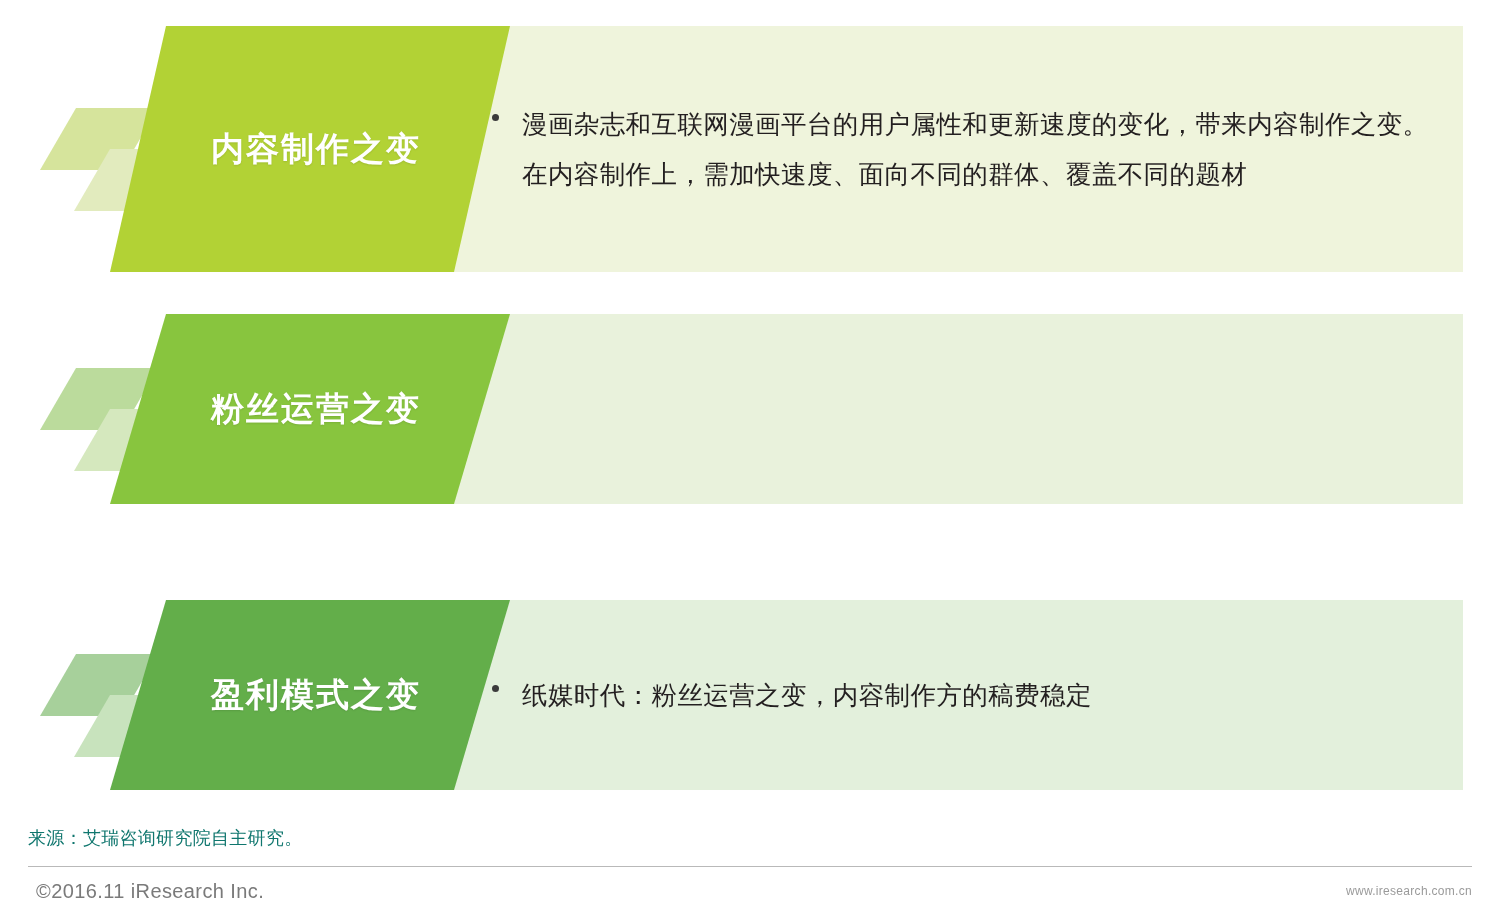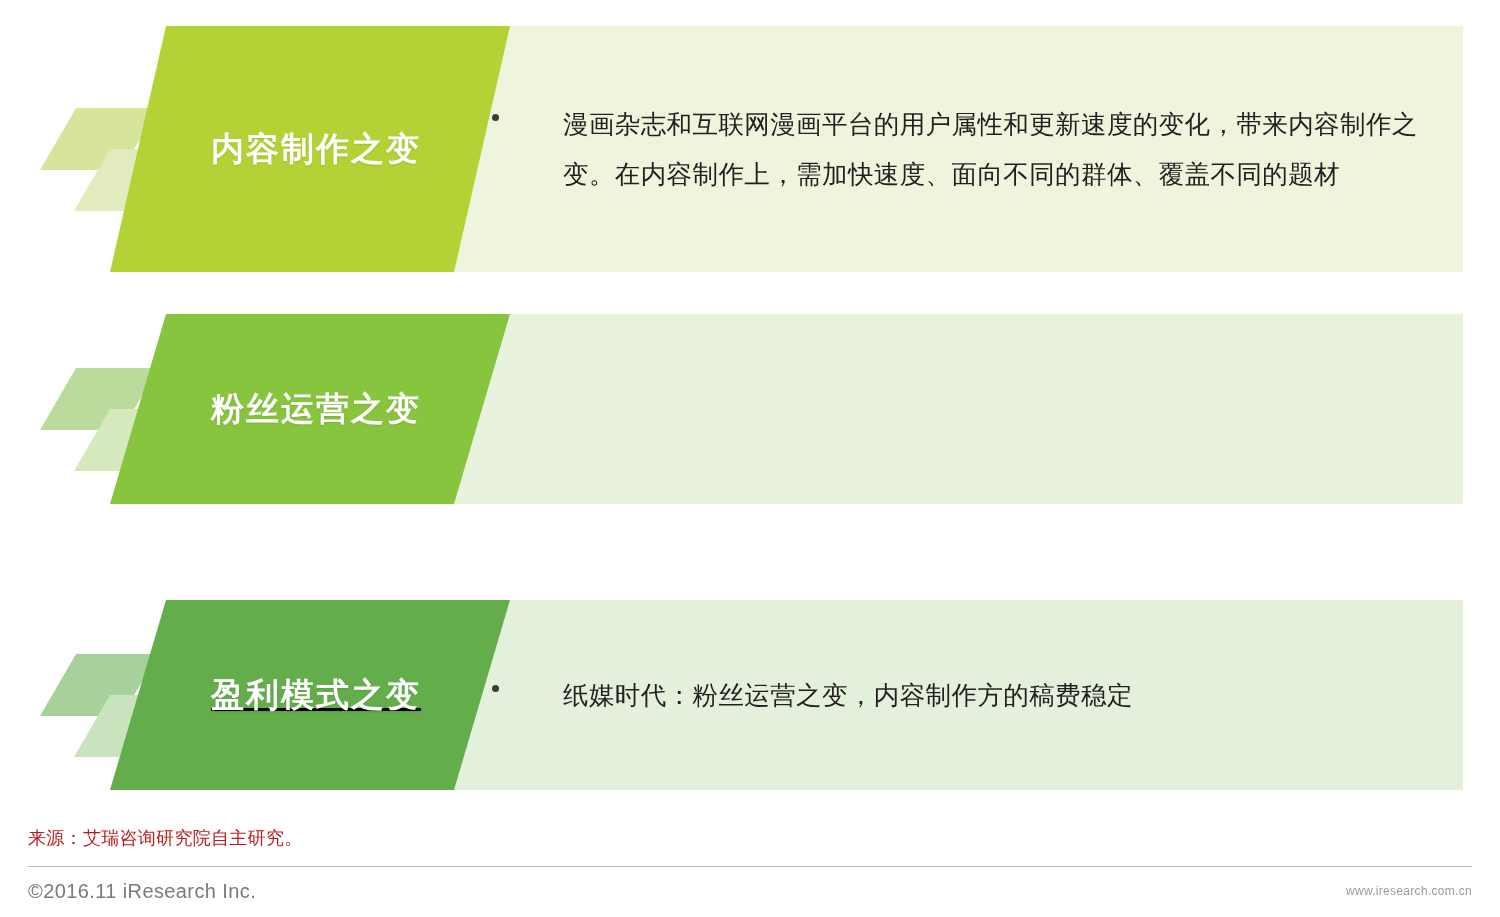--- a/index.html
+++ b/index.html
@@ -91,21 +91,20 @@
     right: 46px;
     bottom: 0;
     display: flex;
     flex-direction: column;
     justify-content: center;
   }
   .bullet-row {
     display: flex;
     align-items: flex-start;
     margin: 0;
-    gap: 41px;
   }
   .bullet-dot {
     flex: 0 0 auto;
     width: 30px;
     padding-top: 15px;
     box-sizing: border-box;
   }
   .bullet-dot i {
     display: block;
     width: 7px;
@@ -125,34 +124,34 @@
   #band-1 { top: 26px;  height: 246px; }
   #band-2 { top: 314px; height: 190px; }
   #band-3 { top: 600px; height: 190px; }
 
   
   .source-line {
     position: absolute;
     left: 28px;
     top: 826px;
     font-size: 18px;
-    color: #b91c1c;
+    color: #0f766e;
     letter-spacing: 0.3px;
   }
   .footer-rule {
     position: absolute;
     left: 28px;
     right: 28px;
     top: 866px;
     height: 1px;
     background: #b9b9b9;
   }
   .footer-left {
     position: absolute;
-    left: 28px;
+    left: 36px;
     top: 880px;
     font-size: 20px;
     color: #7a7a7a;
     letter-spacing: 0.4px;
   }
   .footer-right {
     position: absolute;
     right: 28px;
     top: 884px;
     font-size: 12px;
@@ -188,21 +187,21 @@
     <div class="deco deco-b" style="background: rgb(213, 232, 190);"></div>
     <div class="band-title-shape" style="background: rgb(136, 197, 62);">
       <span class="band-title">粉丝运营之变</span>
     </div>
   </div>
 
   <div class="band" id="band-3">
     <div class="band-body-bg" style="background: rgb(227, 240, 220);"></div>
     <div class="deco deco-a" style="background: rgb(167, 208, 155);"></div>
     <div class="deco deco-b" style="background: rgb(200, 227, 189);"></div>
-    <div class="band-title-shape" style="background: rgb(99, 174, 74); text-decoration: underline;">
+    <div class="band-title-shape" style="background: rgb(99, 174, 74);">
       <span class="band-title">盈利模式之变</span>
     </div>
     <div class="band-list">
       <div class="bullet-row">
         <span class="bullet-dot">
             <i></i>
           </span>
         <span class="bullet-text">纸媒时代：粉丝运营之变，内容制作方的稿费稳定</span>
       </div>
     </div>

